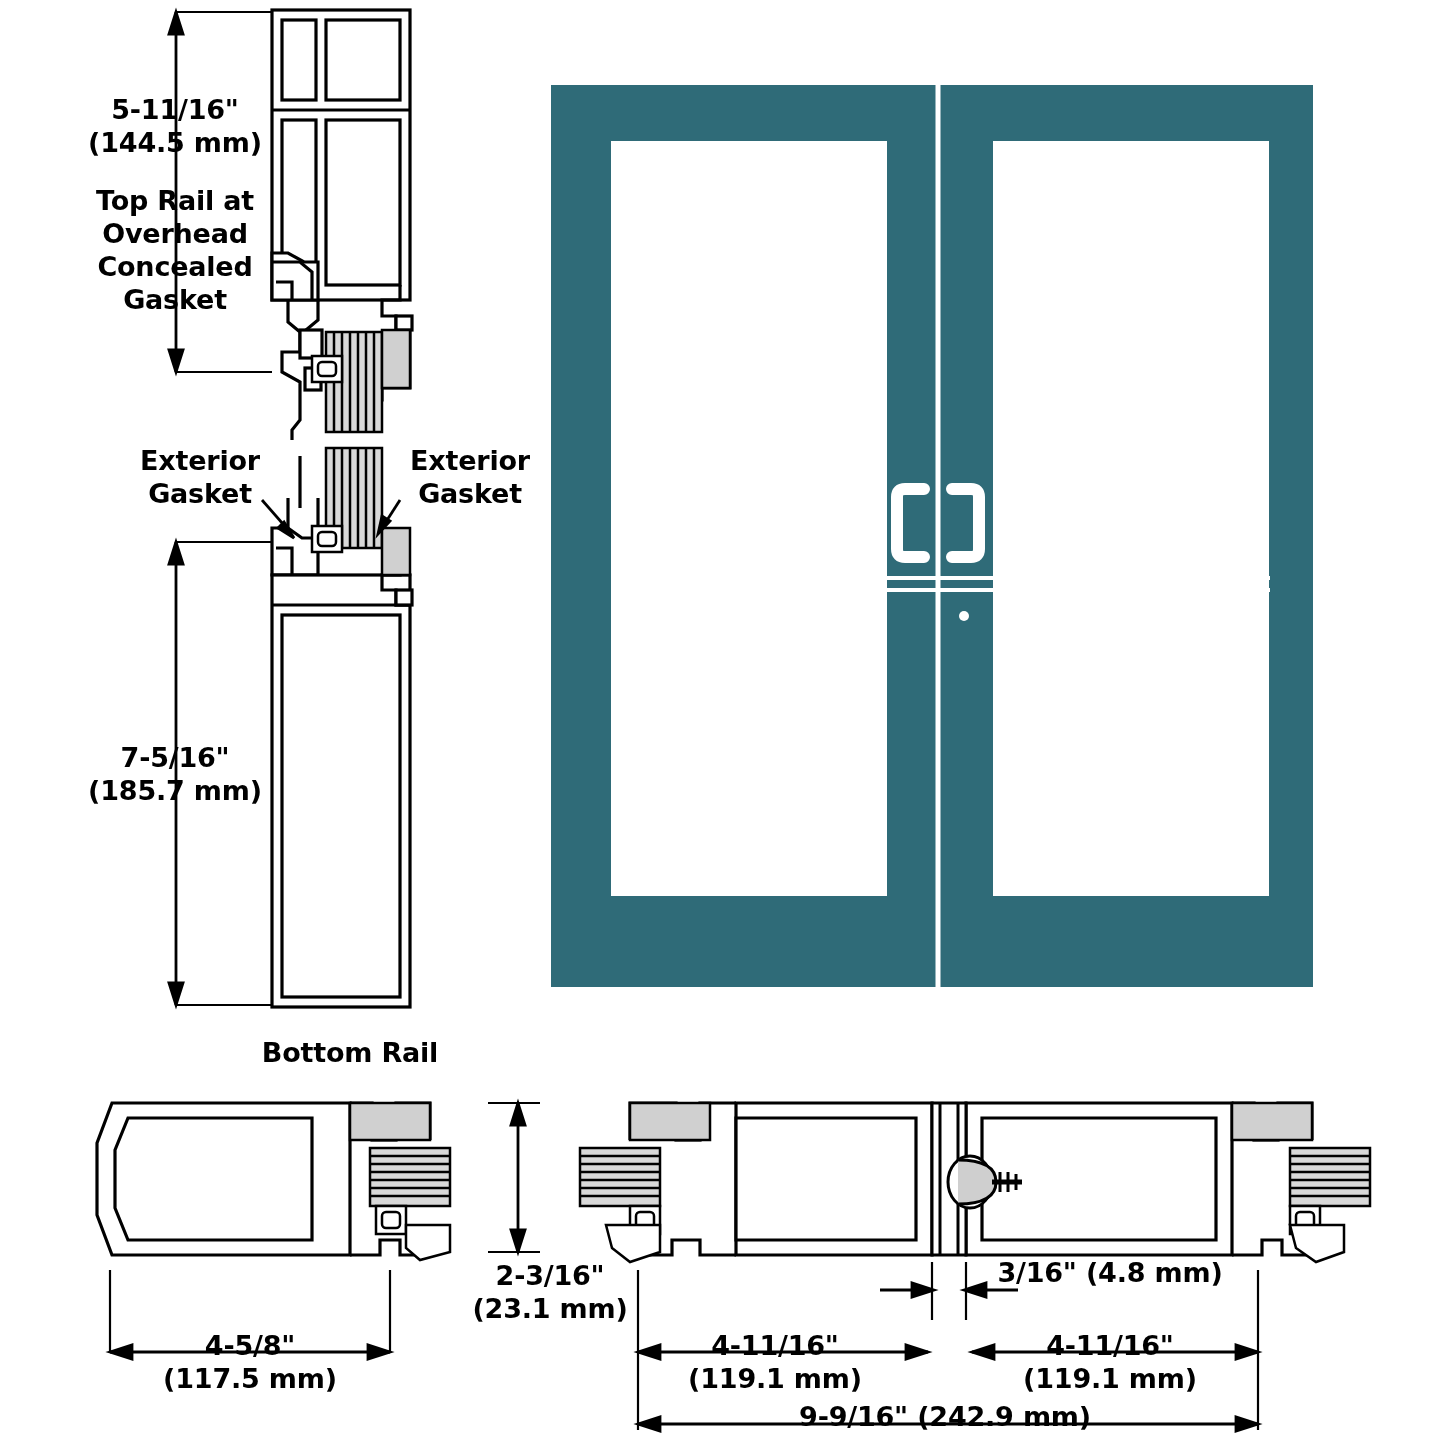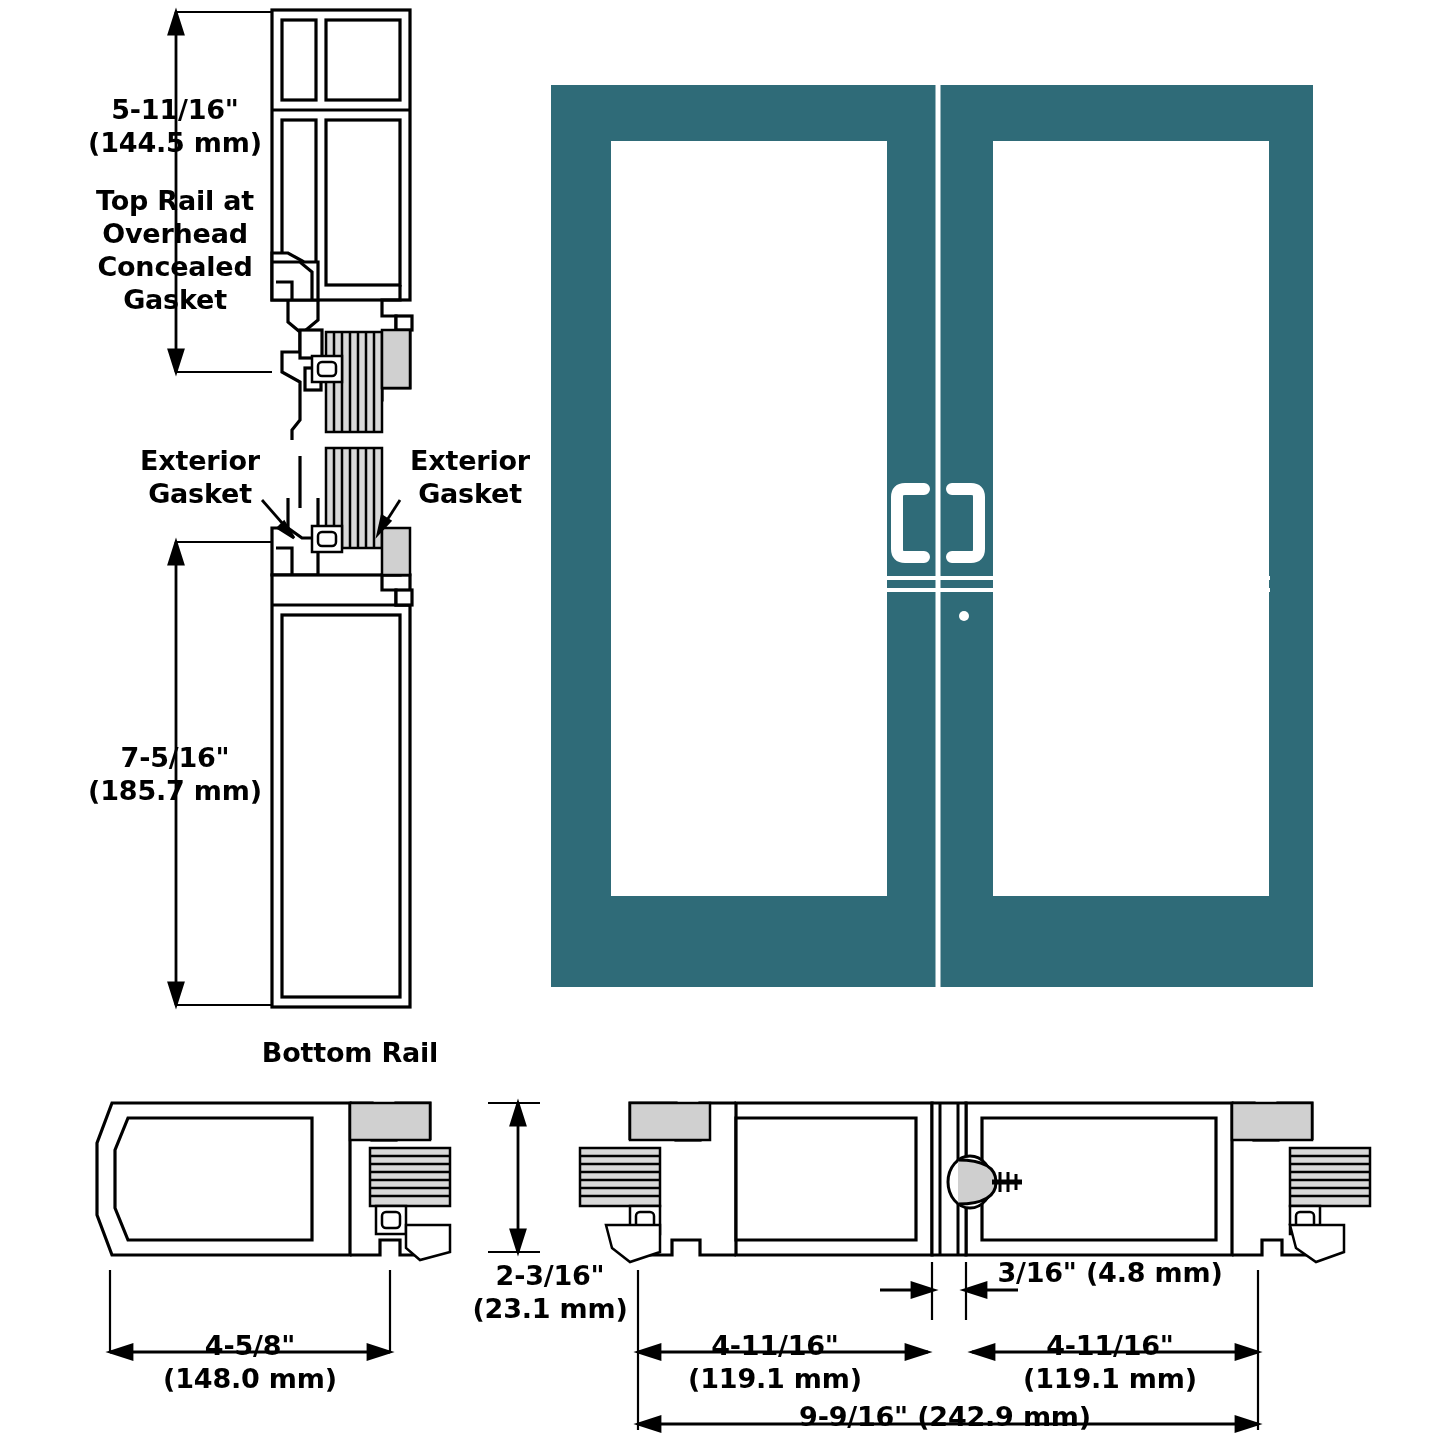--- a/index.html
+++ b/index.html
@@ -51,21 +51,21 @@
 
   <div class="label" style="left:380px; top:444px; width:180px;">Exterior</div>
   <div class="label" style="left:380px; top:477px; width:180px;">Gasket</div>
 
   <div class="label" style="left:60px; top:741px; width:230px;">7-5/16"</div>
   <div class="label" style="left:60px; top:774px; width:230px;">(185.7 mm)</div>
 
   <div class="label" style="left:240px; top:1036px; width:220px;text-align:center;">Bottom Rail</div>
 
   <div class="label" style="left:140px; top:1329px; width:220px;">4-5/8"</div>
-  <div class="label" style="left:140px; top:1362px; width:220px;">(148.0 mm)</div>
+  <div class="label" style="left:140px; top:1362px; width:220px;">(117.5 mm)</div>
 
   <div class="label" style="left:460px; top:1259px; width:180px;">2-3/16"</div>
   <div class="label" style="left:460px; top:1292px; width:180px;">(23.1 mm)</div>
 
   <div class="label" style="left:985px; top:1256px; width:250px;">3/16" (4.8 mm)</div>
 
   <div class="label" style="left:665px; top:1329px; width:220px;">4-11/16"</div>
   <div class="label" style="left:665px; top:1362px; width:220px;">(119.1 mm)</div>
 
   <div class="label" style="left:1000px; top:1329px; width:220px;">4-11/16"</div>

